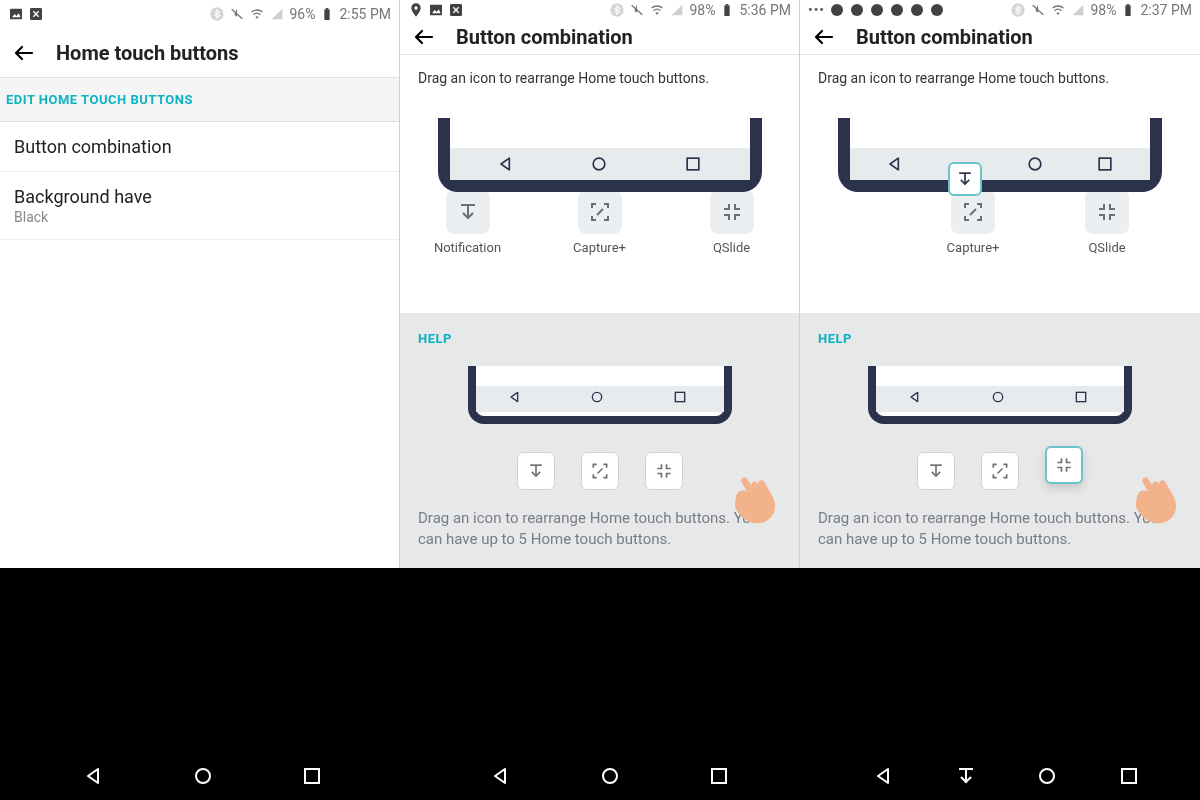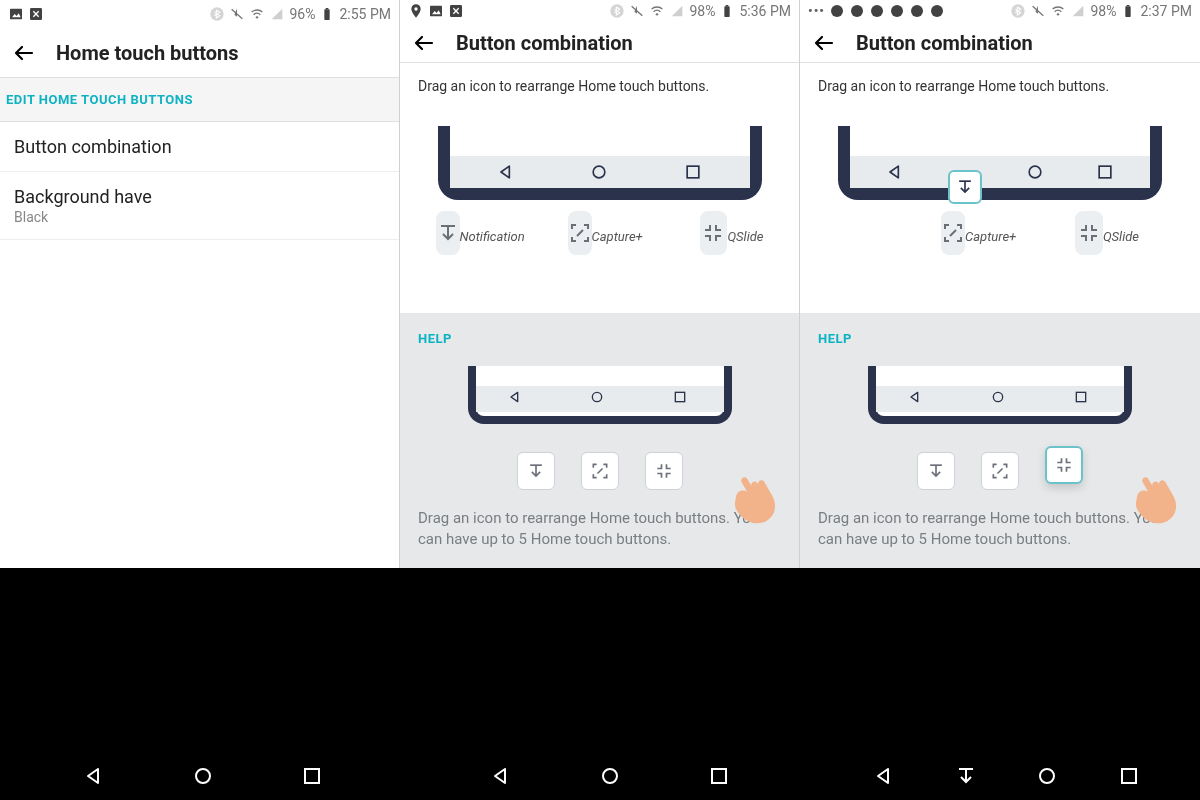--- a/index.html
+++ b/index.html
@@ -135,23 +135,22 @@
     color:#2a324c;
   }
   .pool {
     display:flex;
     justify-content:center;
     gap: 68px;
     margin-top: 4px;
   }
   .pool.two { gap: 70px; padding-left: 80px;}
   .pool-item {
-    display:flex; flex-direction:row; align-items:center;
+    display:flex; flex-direction:column; align-items:center;
     width:64px;
-    font-style:italic;
   }
   .pool-btn {
     width:44px; height:44px;
     background:#eceff1;
     border-radius:8px;
     display:flex; align-items:center; justify-content:center;
     color:#6b7078;
   }
   .pool-label { font-size:13px; color:#555; margin-top:6px; }
   

